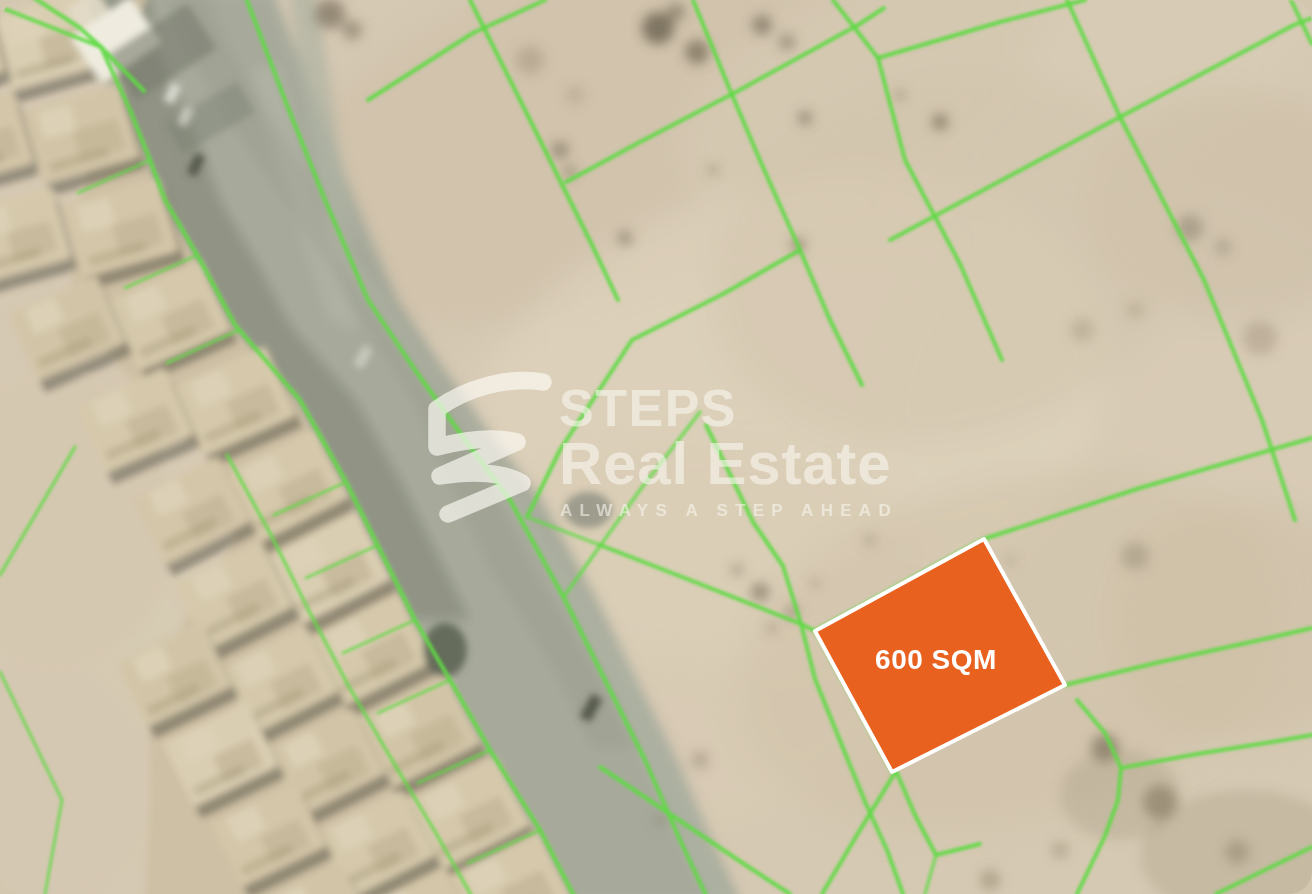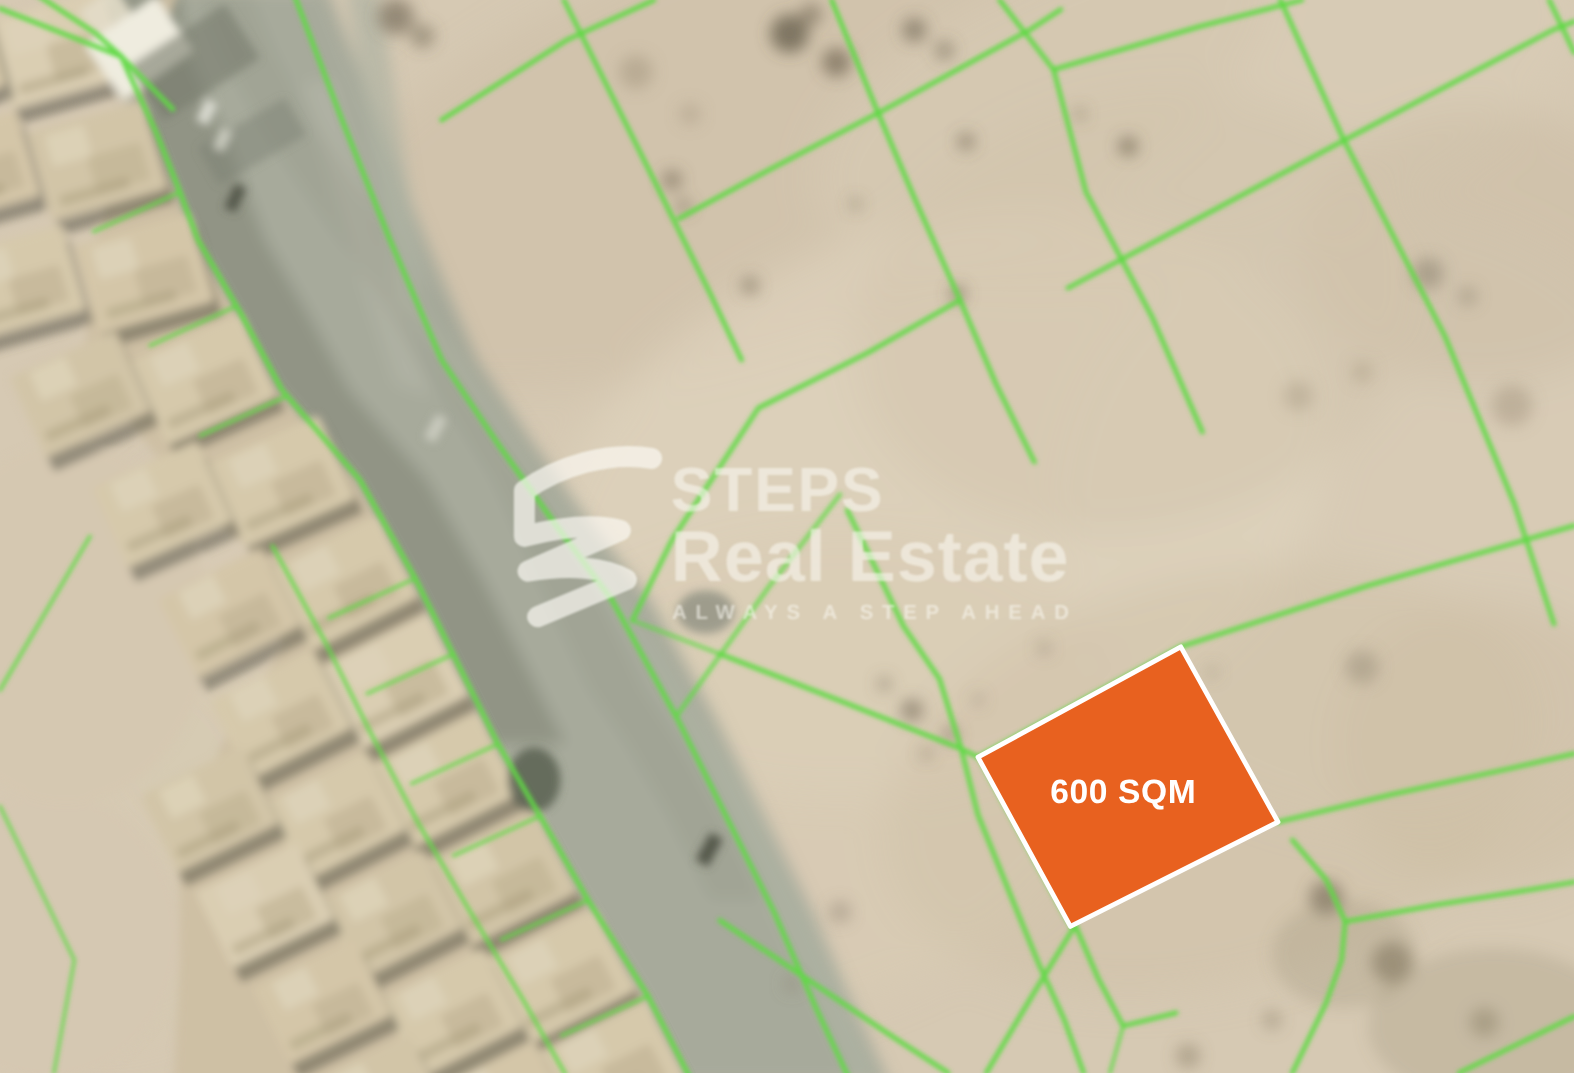--- a/index.html
+++ b/index.html
@@ -1,16 +1,16 @@
 <!DOCTYPE html>
 <html><head>
 <meta charset="utf-8">
 <style>
 html,body{margin:0;padding:0;background:#d4c7b0;}
-#wrap{position:relative;width:1312px;height:894px;overflow:hidden;}
+#wrap{position:relative;width:1312px;height:894px;overflow:hidden;border-radius:23px;}
 </style>
 </head>
 <body>
 <div id="wrap">
 <svg width="1312" height="894" viewBox="0 0 1312 894">
       <defs>
 <filter id="b2" x="-30%" y="-30%" width="160%" height="160%">
           <feGaussianBlur stdDeviation="1.7"></feGaussianBlur>
         </filter>
 <filter id="b07" x="-20%" y="-20%" width="140%" height="140%">

